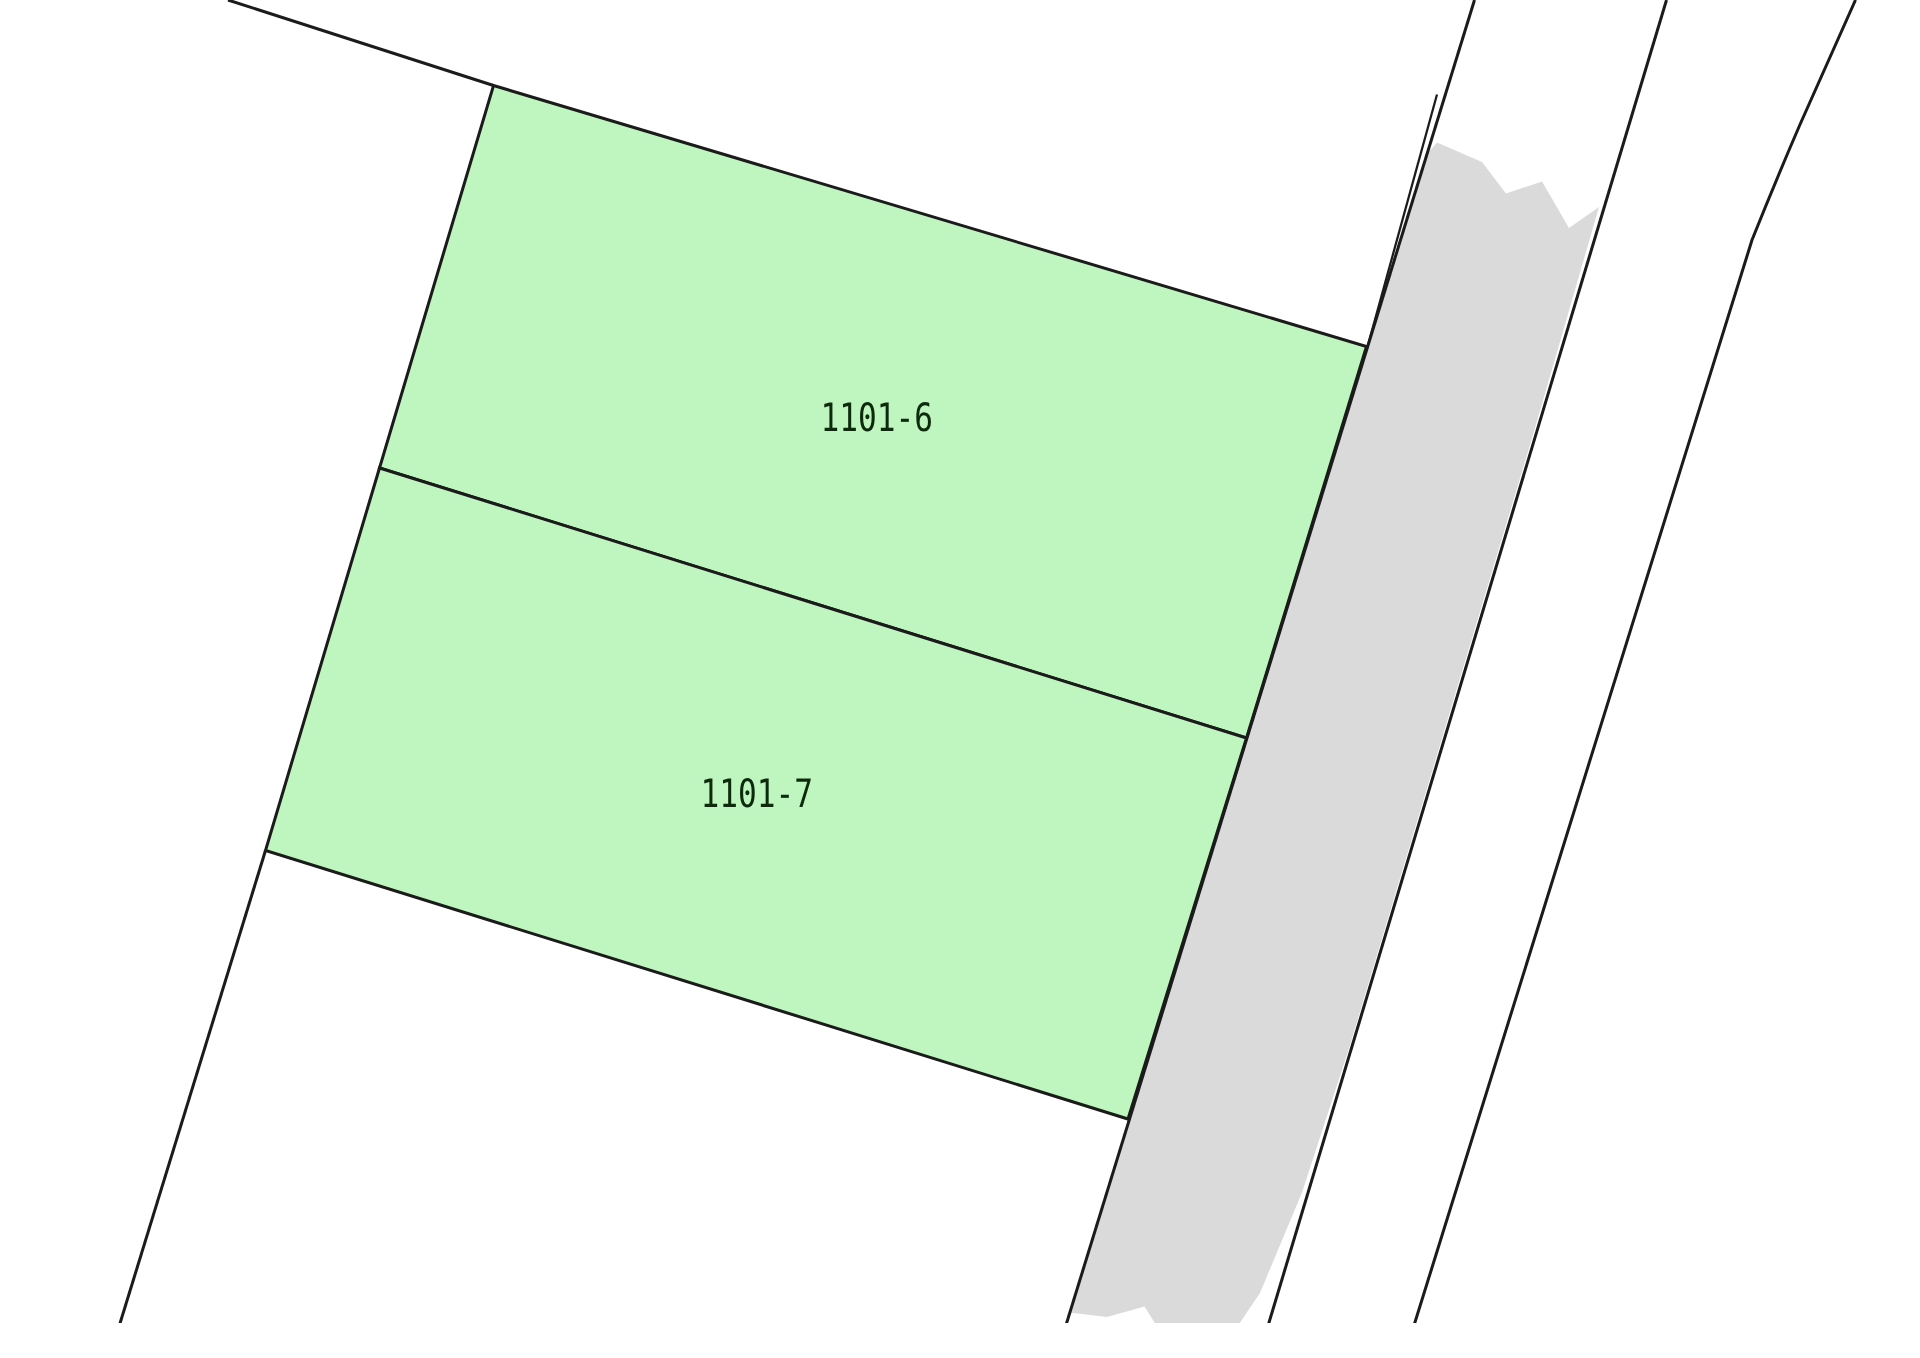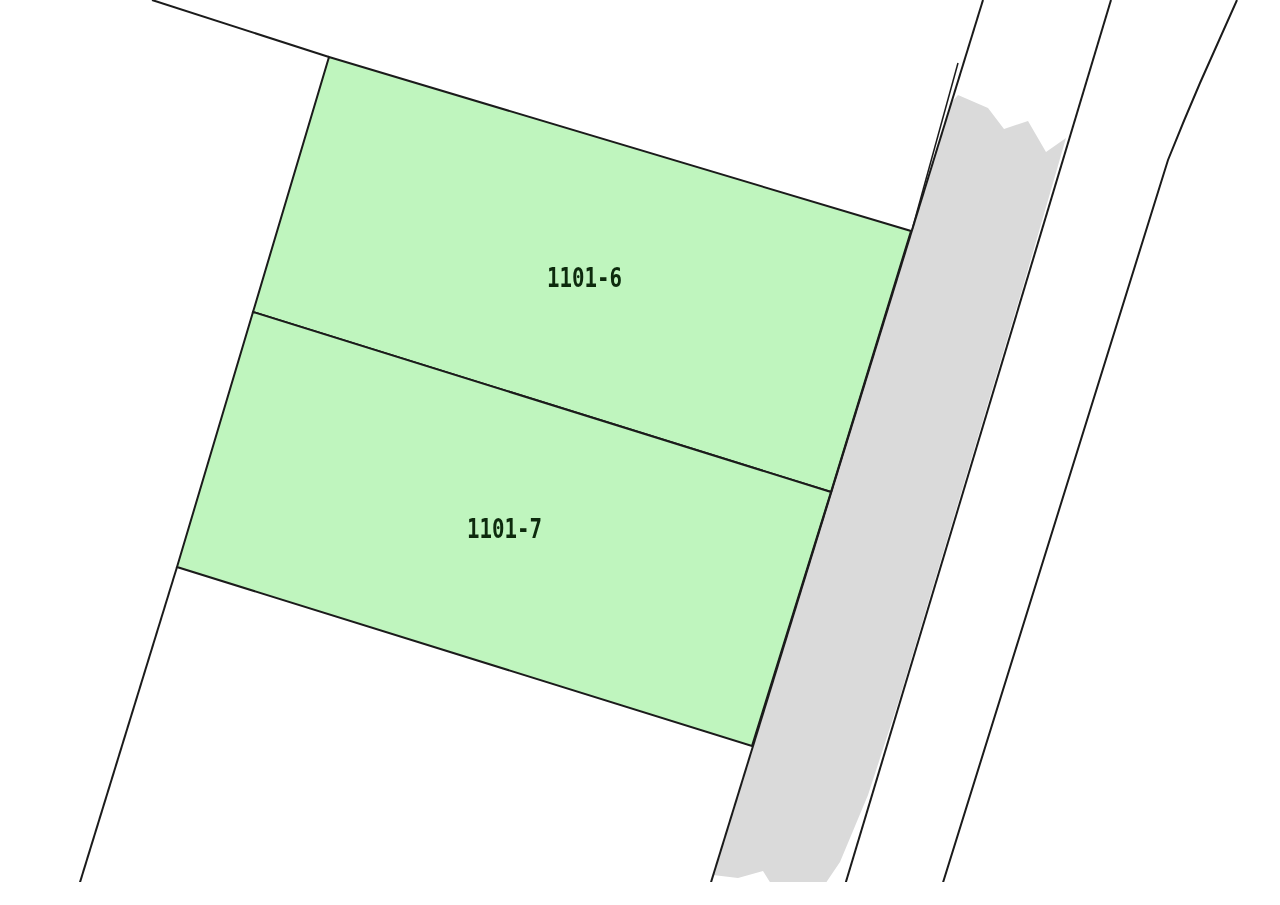--- a/index.html
+++ b/index.html
@@ -7,21 +7,20 @@
     padding: 0;
     background: #ffffff;
     font-family: "DejaVu Sans", "Liberation Sans", sans-serif;
   }
   .stage {
     position: relative;
     width: 1280px;
     height: 882px;
     overflow: hidden;
     background: #ffffff;
-    font-weight: bold;
   }
   .stage svg {
     display: block;
     width: 1280px;
     height: 905px;
   }
   .parcel-label {
     font-family: "DejaVu Sans Mono", "Liberation Mono", monospace;
     font-size: 26px;
     letter-spacing: 0px;

